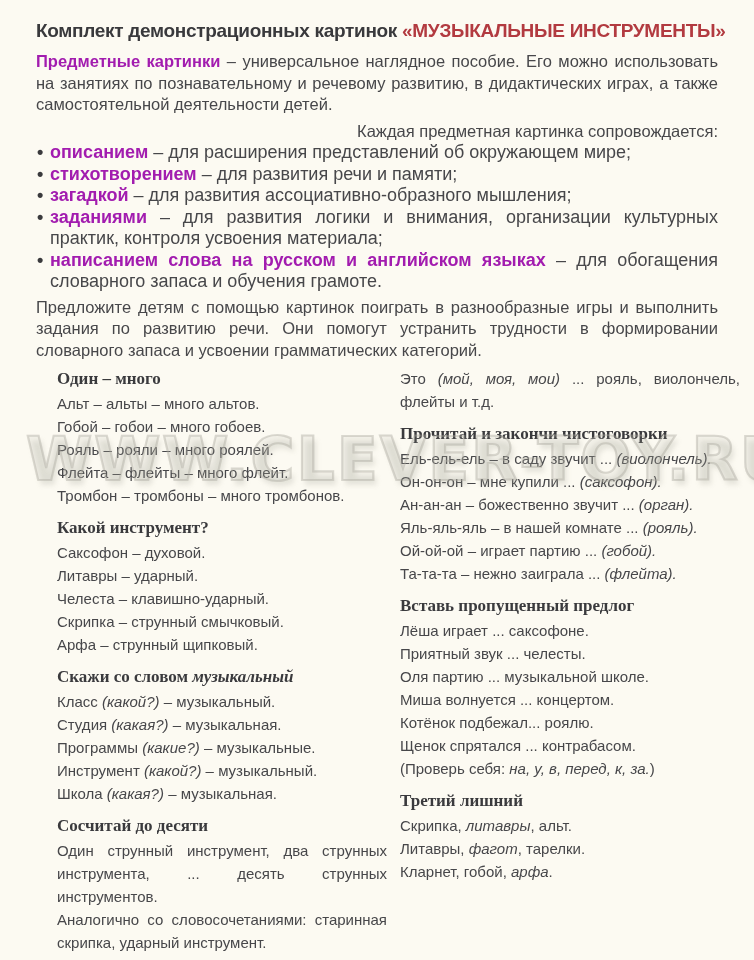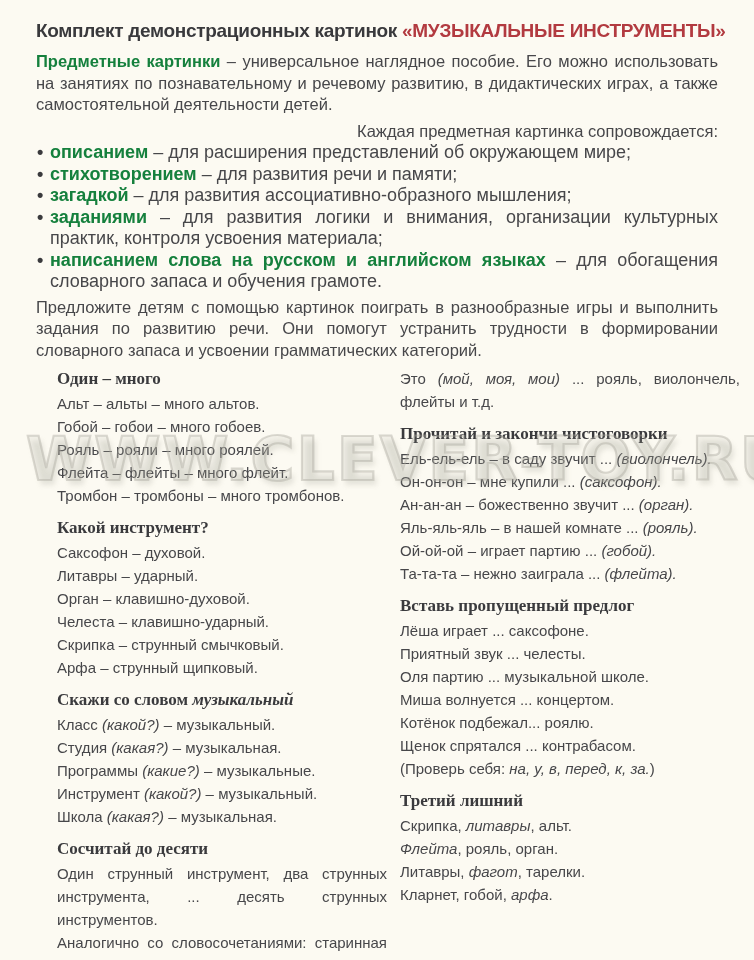--- a/index.html
+++ b/index.html
@@ -16,21 +16,21 @@
   h1.title {
     margin:0 0 9px 0;
     font-size:19px; font-weight:700;
     color:#39393c;
     letter-spacing:-0.3px;
     white-space:nowrap;
   }
   .title-accent { color:#b23a40; }
   .para { margin:0; font-size:16.5px; line-height:21.5px;text-align:right; }
   .justify { text-align:justify; }
-  .para b, .bullets b { color:#15803d; }
+  .para b, .bullets b { color:#a21caf; }
   .intro { margin-bottom:5px; }
   .accomp-heading { margin-top:2px; }
   ul.bullets { list-style:none; margin:0 0 4px 0; padding:0; }
   ul.bullets li {
     position:relative; padding-left:14px;
     font-size:18px; line-height:21.5px;
     text-align:justify;
   }
   ul.bullets li::before {
     content:"•";
@@ -90,21 +90,20 @@
           <p class="line"><span>Альт – альты – много альтов.</span></p>
           <p class="line"><span>Гобой – гобои – много гобоев.</span></p>
           <p class="line"><span>Рояль – рояли – много роялей.</span></p>
           <p class="line"><span>Флейта – флейты – много флейт.</span></p>
           <p class="line"><span>Тромбон – тромбоны – много тромбонов.</span></p>
         </div>
         <div class="section">
           <div class="sec-heading"><span class="bd">Какой инструмент?</span></div>
           <p class="line"><span>Саксофон – духовой.</span></p>
           <p class="line"><span>Литавры – ударный.</span></p>
-          <p class="line"><span>Орган – клавишно-духовой.</span></p>
           <p class="line"><span>Челеста – клавишно-ударный.</span></p>
           <p class="line"><span>Скрипка – струнный смычковый.</span></p>
           <p class="line"><span>Арфа – струнный щипковый.</span></p>
         </div>
         <div class="section">
           <div class="sec-heading"><span class="bd">Скажи со словом </span><span class="it bd">музыкальный</span></div>
           <p class="line"><span>Класс </span><span class="it">(какой?)</span><span> – музыкальный.</span></p>
           <p class="line"><span>Студия </span><span class="it">(какая?)</span><span> – музыкальная.</span></p>
           <p class="line"><span>Программы </span><span class="it">(какие?)</span><span> – музыкальные.</span></p>
           <p class="line"><span>Инструмент </span><span class="it">(какой?)</span><span> – музыкальный.</span></p>
@@ -135,21 +134,20 @@
           <p class="line"><span>Приятный звук ... челесты.</span></p>
           <p class="line"><span>Оля партию ... музыкальной школе.</span></p>
           <p class="line"><span>Миша волнуется ... концертом.</span></p>
           <p class="line"><span>Котёнок подбежал... роялю.</span></p>
           <p class="line"><span>Щенок спрятался ... контрабасом.</span></p>
           <p class="line"><span>(Проверь себя: </span><span class="it">на, у, в, перед, к, за.</span><span>)</span></p>
         </div>
         <div class="section">
           <div class="sec-heading"><span class="bd">Третий лишний</span></div>
           <p class="line"><span>Скрипка, </span><span class="it">литавры</span><span>, альт.</span></p>
-          <p class="line"><span class="it">Флейта</span><span>, рояль, орган.</span></p>
           <p class="line"><span>Литавры, </span><span class="it">фагот</span><span>, тарелки.</span></p>
           <p class="line"><span>Кларнет, гобой, </span><span class="it">арфа</span><span>.</span></p>
         </div>
       </div>
   </div>
 
   <div class="watermark">WWW.CLEVER-TOY.RU</div>
 
 </div>
 

